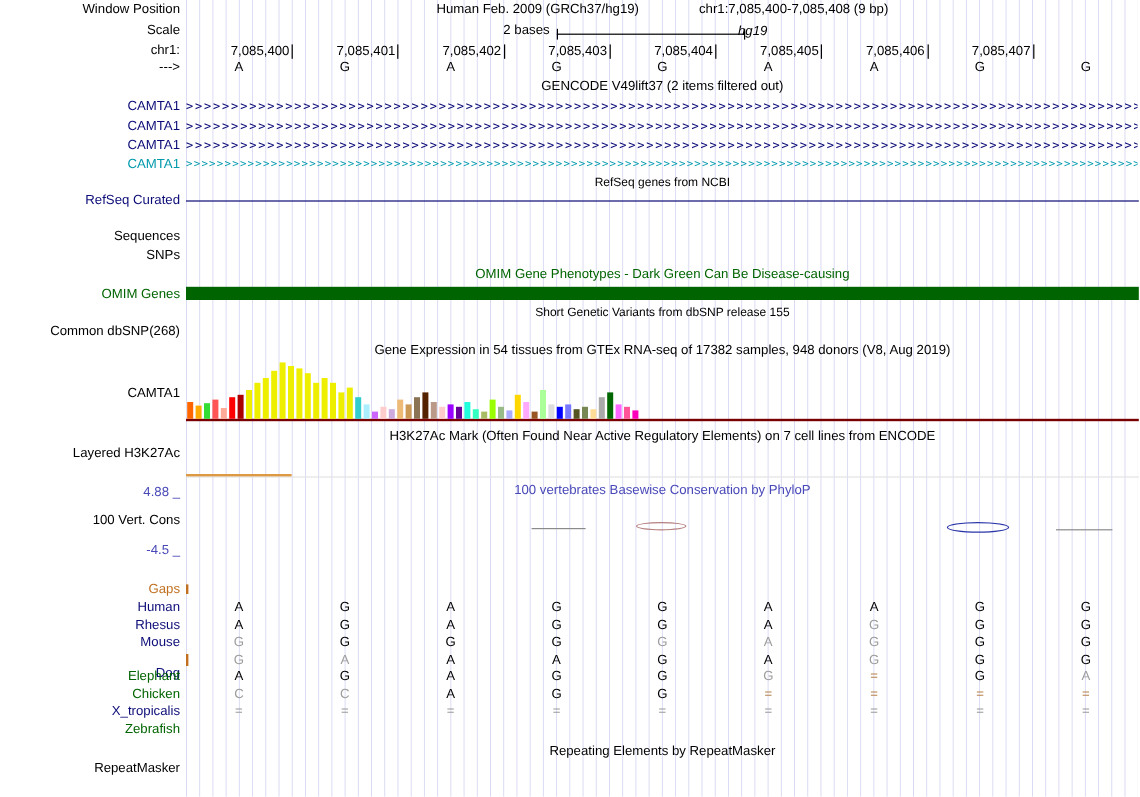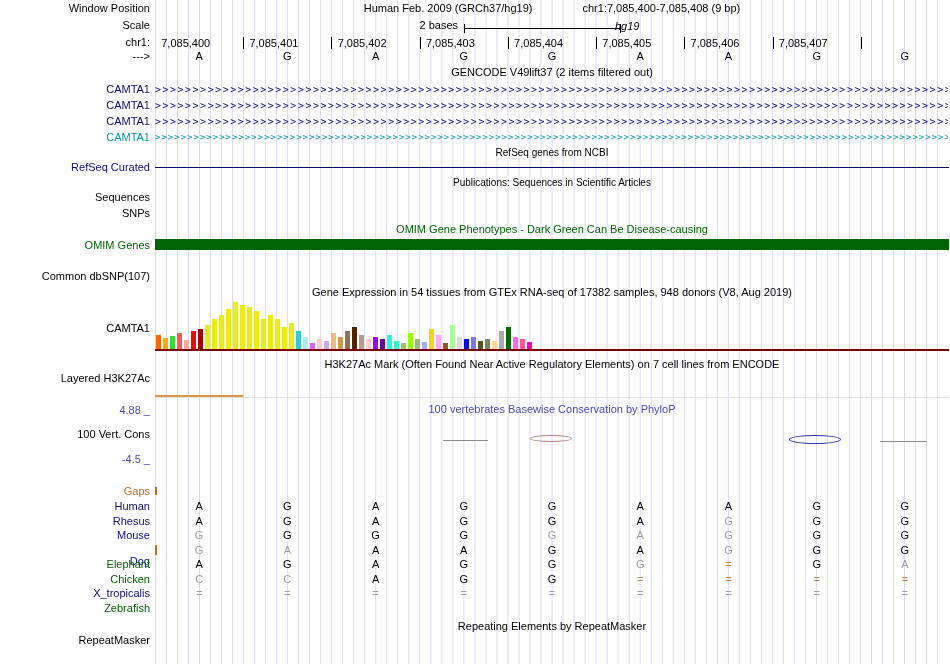--- a/index.html
+++ b/index.html
@@ -16,21 +16,21 @@
   .lab{position:absolute;right:800px;white-space:nowrap;line-height:13px;z-index:2;text-align:right;}
   .title{position:absolute;left:155px;width:794px;text-align:center;white-space:nowrap;line-height:13px;z-index:2;}
   .small{font-size:10px;}
   .green{color:var(--green);} .blue{color:var(--blue);} .orange{color:var(--orange);margin-left:22px;} .navy{color:var(--navy);text-align:right;}
   .hdr{position:absolute;left:155px;top:2px;width:794px;text-align:center;line-height:13px;z-index:2;}
   .hdr .sep{display:inline-block;width:50px;}
   .scale-amount{position:absolute;left:155px;top:19px;width:303px;text-align:right;line-height:13px;z-index:2;}
   .scale-line{position:absolute;left:464px;top:28px;width:157px;height:1px;background:#000;z-index:2;}
   .scale-tick{position:absolute;top:24px;width:1px;height:9px;background:#000;z-index:2;}
   .scale-db{position:absolute;left:615px;top:20px;line-height:13px;z-index:2;font-style:italic;}
-  .pos-label{position:absolute;width:80px;text-align:left;line-height:12px;z-index:2;}
+  .pos-label{position:absolute;width:80px;text-align:right;line-height:12px;z-index:2;}
   .vtick{position:absolute;width:1px;height:12px;background:#000;z-index:2;}
   .base{position:absolute;transform:translateX(-50%);line-height:13px;z-index:2;}
   .arrows{position:absolute;left:155px;width:793px;overflow:hidden;white-space:nowrap;
     font-size:10px;letter-spacing:1.5px;line-height:13px;z-index:1;
     font-family:"DejaVu Sans Mono",monospace;}
   .arrows.fine{font-size:9px;letter-spacing:1px;}
   .hline{position:absolute;left:155px;width:794px;height:1px;z-index:1;}
   .omim-bar{position:absolute;left:155px;top:239px;width:794px;height:11px;background:var(--green);z-index:1;}
   .gtex-baseline{position:absolute;left:155px;top:349px;width:794px;height:2px;background:var(--maroon);z-index:1;}
   .gtex-bar{position:absolute;width:5px;z-index:1;}
@@ -61,29 +61,29 @@
   <div class="lab" style="top:36px">chr1:</div>
 
   <div class="lab" style="top:50px">---&gt;</div>
 
   <div class="title" style="top:66px">GENCODE V49lift37 (2 items filtered out)</div>
 
   <div class="title small" style="top:146px">RefSeq genes from NCBI</div>
   <div class="lab navy" style="top:161px">RefSeq Curated</div>
   <div class="hline" style="top:167px;background:var(--navy)"></div>
 
-  <div class="title small" style="top:176px">Publications: Sequences in Scientific Articles</div>
   <div class="lab" style="top:191px">Sequences</div>
   <div class="lab" style="top:207px">SNPs</div>
 
   <div class="title green" style="top:223px">OMIM Gene Phenotypes - Dark Green Can Be Disease-causing</div>
   <div class="lab green" style="top:239px">OMIM Genes</div>
   <div class="omim-bar"></div>
 
-  <div class="lab" style="top:270px">Common dbSNP(107)</div>
+  <div class="title small" style="top:254px">Short Genetic Variants from dbSNP release 155</div>
+  <div class="lab" style="top:270px">Common dbSNP(268)</div>
 
   <div class="title" style="top:286px">Gene Expression in 54 tissues from GTEx RNA-seq of 17382 samples, 948 donors (V8, Aug 2019)</div>
   <div class="lab" style="top:322px">CAMTA1</div>
   <div class="gtex-baseline"></div>
 
   <div class="title" style="top:358px">H3K27Ac Mark (Often Found Near Active Regulatory Elements) on 7 cell lines from ENCODE</div>
   <div class="lab" style="top:372px">Layered H3K27Ac</div>
   <div class="hline" style="top:397px;background:#e3e3e3"></div>
   <div class="h3k-seg"></div>
 

